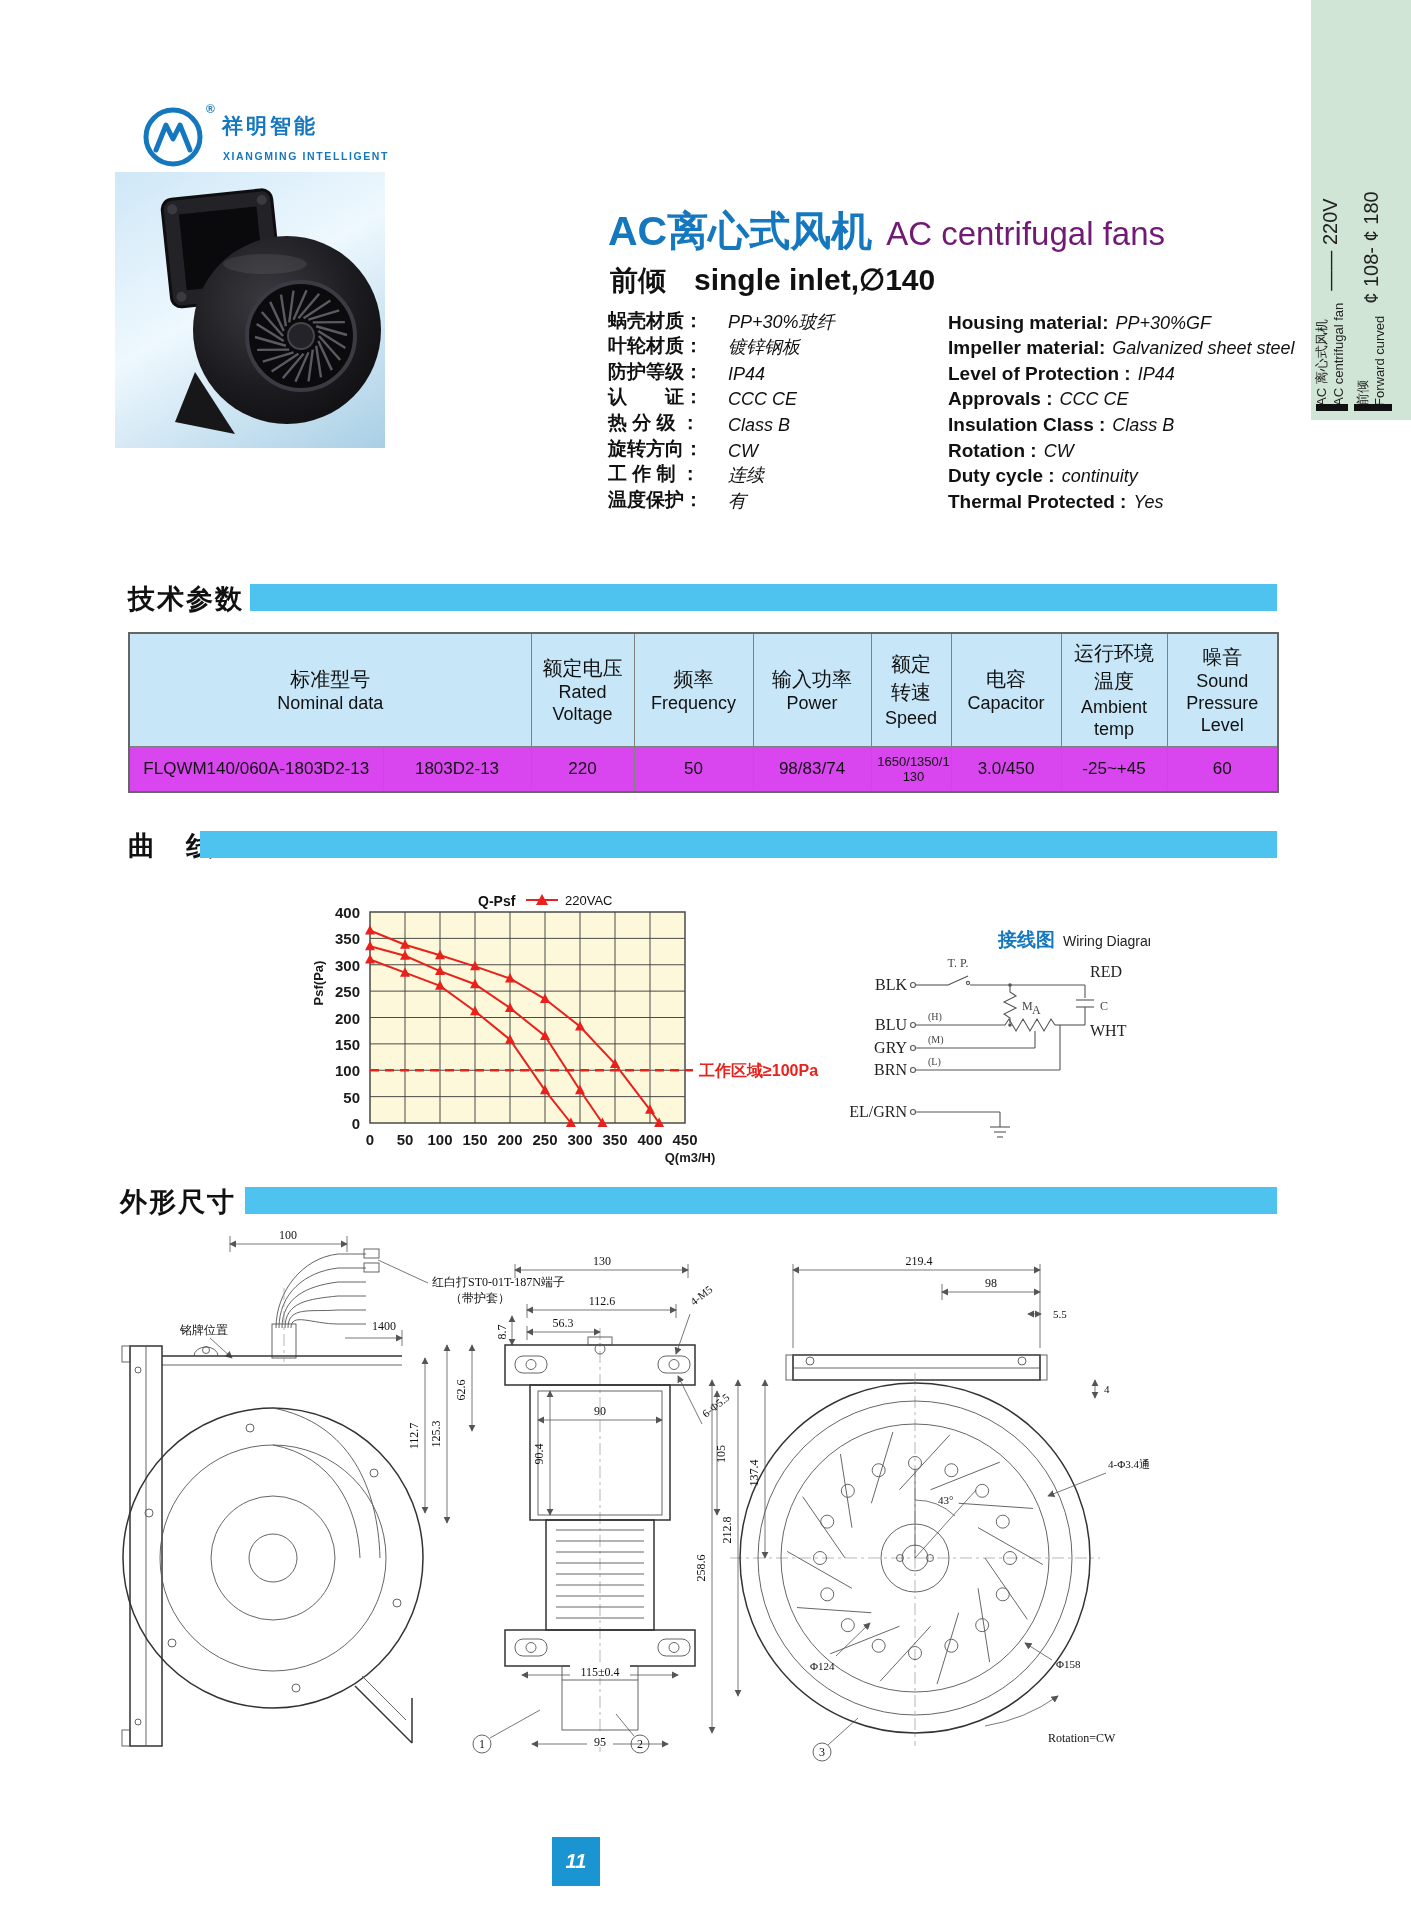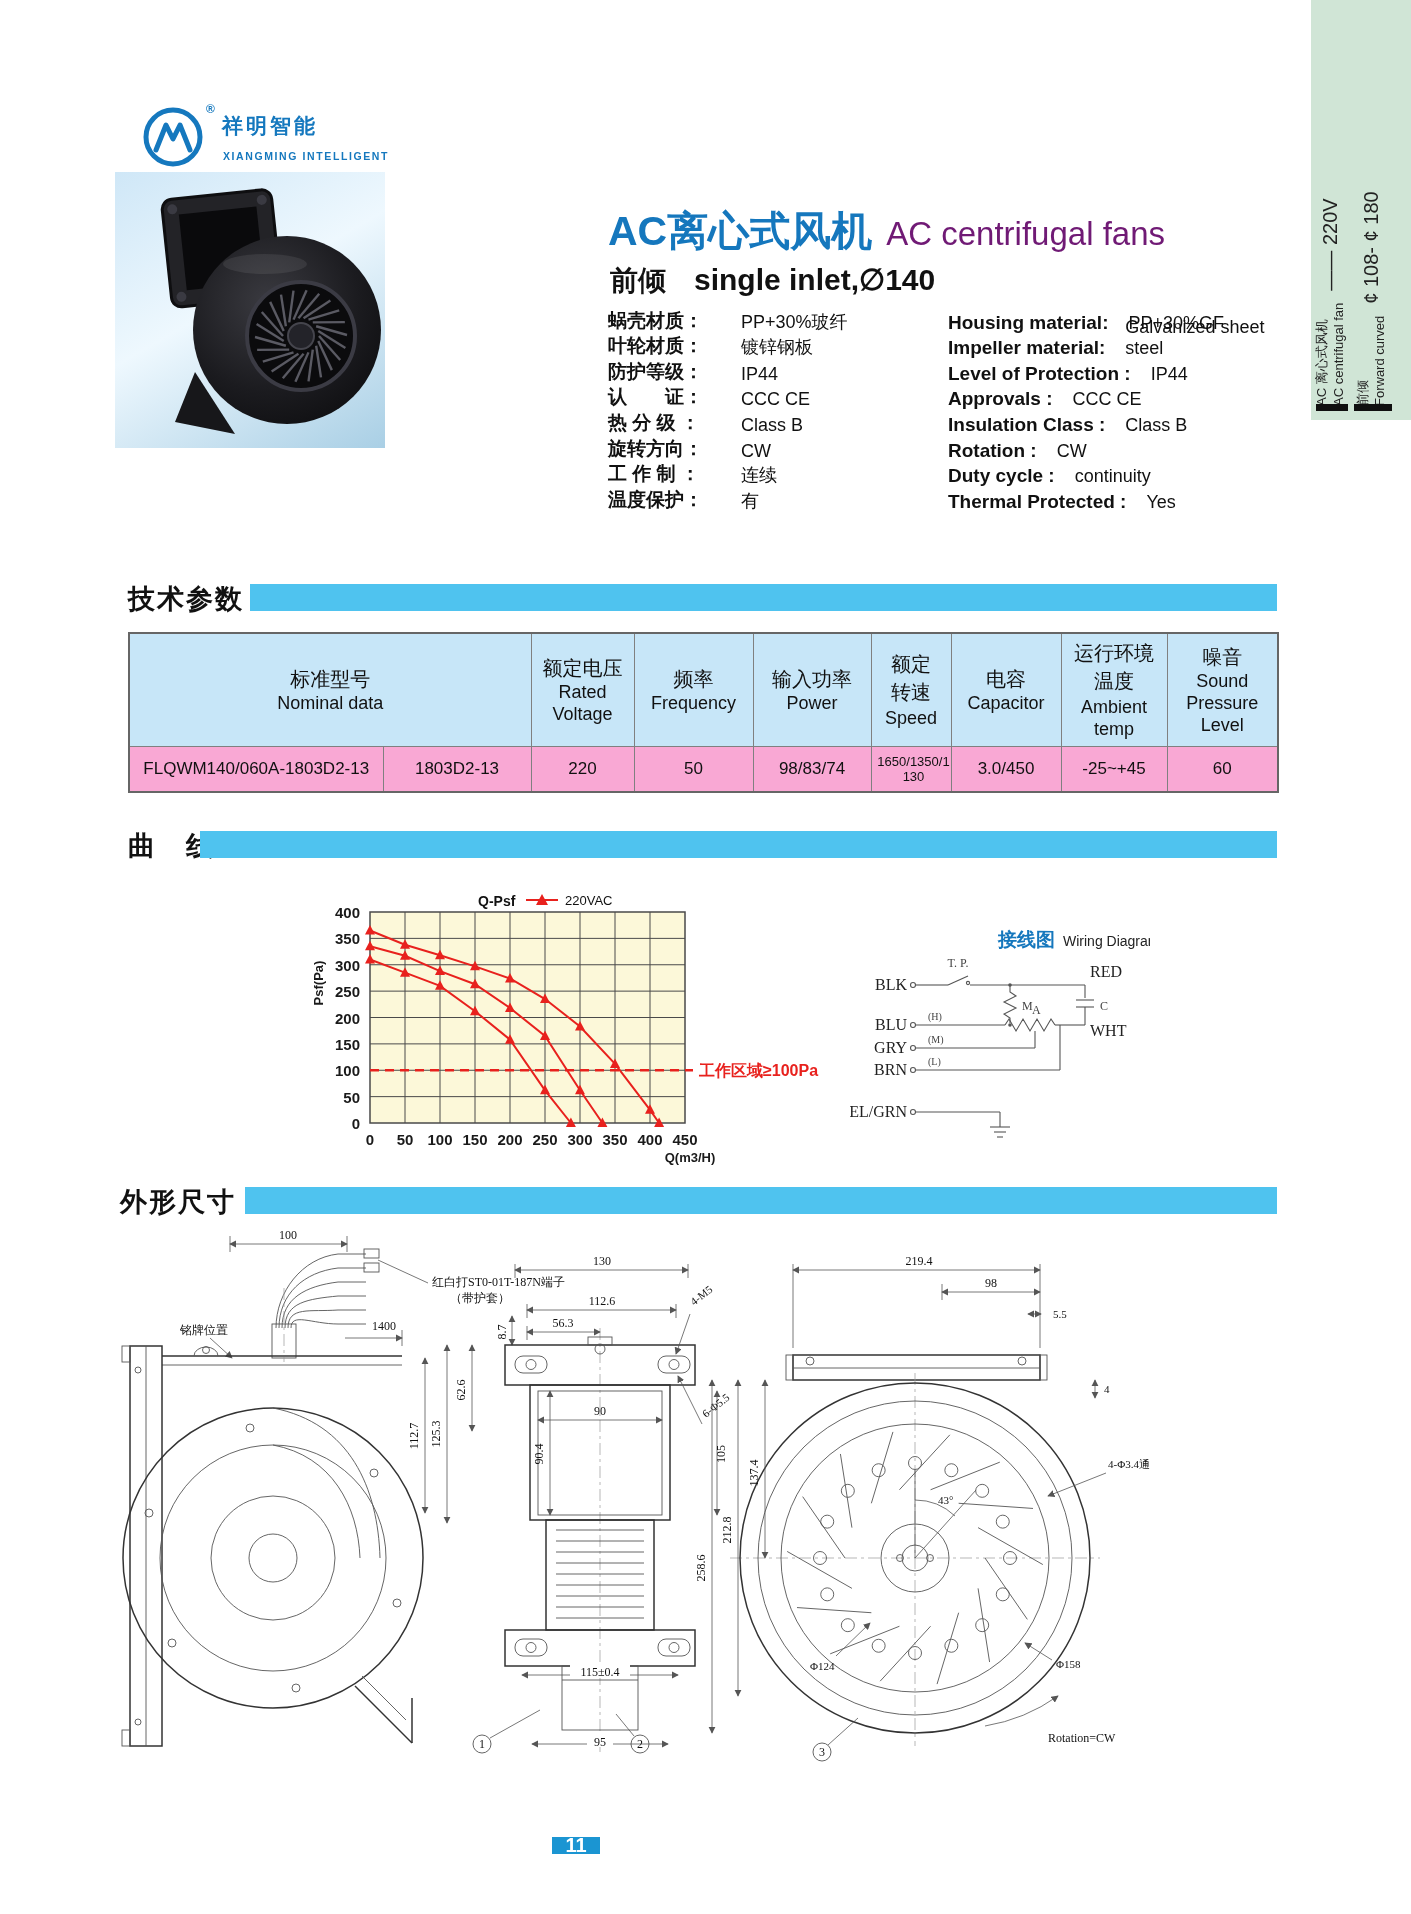--- a/index.html
+++ b/index.html
@@ -22,35 +22,35 @@
 
   
   .title-cn{font-size:41px;font-weight:bold;color:#1577bd;margin-top:44px;}
   .title-en{font-size:33px;color:#701a75;margin-left:14px;}
   .sub-cn{font-size:28px;font-weight:bold;}
   .sub-en{font-size:30px;font-weight:bold;margin-left:28px;}
   .spec-col{display:flex;flex-direction:column;}
   .spec-row{height:25.6px;display:flex;align-items:flex-end;font-size:18px;}
   .spec-label{font-weight:bold;font-size:19px;white-space:pre;}
   .spec-label-cn{display:inline-block;min-width:113px;}
-  .spec-value{margin-left:20px;}
+  .spec-value{margin-left:7px;font-style:italic;}
 
   
   .sec-title{font-size:27px;font-weight:bold;letter-spacing:2px;}
   .sec-bar{background:#4fc3ef;height:27px;}
 
   
   #spec-table{border-collapse:collapse;table-layout:fixed;border:2px solid #666;}
   #spec-table td{border:1px solid #808080;text-align:center;vertical-align:middle;padding:0;}
   .th-bg{background:#c7e6f8;}
   .hc{height:100%;display:flex;flex-direction:column;justify-content:space-around;align-items:center;padding:6px 2px;box-sizing:border-box;}
   .hc .cn{font-size:20px;line-height:26px;}
   .hc .en{font-size:18px;line-height:22px;}
   .unit-row td{font-size:16px;height:32px;background:#c7e6f8;}
-  .data-row td{font-size:17px;height:44px;background:#f9a8d4;}
+  .data-row td{font-size:17px;height:44px;background:#d946ef;}
   .rpm-cell{font-size:13px !important;text-align:center;padding-left:5px !important;line-height:15px;word-break:break-all;}
 
   
   .tick-x,.tick-y{font-size:15px;font-weight:bold;fill:#1a1a1a;font-family:"Liberation Sans",sans-serif;}
   .axis-label{font-size:13px;font-weight:bold;fill:#1a1a1a;}
   .legend-t{font-size:14px;font-weight:bold;fill:#111;}
   .legend-s{font-size:13px;fill:#111;}
   .work-label{font-size:16px;font-weight:bold;fill:#e8211d;}
 
   
@@ -700,15 +700,15 @@
 
       <path d="M 875,498 A 175 175 0 0 0 948,468" class="dim" marker-end="url(#arr)"></path>
       <text x="938" y="514" class="dimt">Rotation=CW</text>
 
       <circle cx="712" cy="524" r="9" class="thin" fill="#fff"></circle>
       <text x="712" y="528" text-anchor="middle" class="dimt">3</text>
       <line x1="718" y1="517" x2="748" y2="490" class="dim"></line>
     </g>
   </svg>
 
-  <div class="abs pageno" style="left:552px;top:1837px;width:48px;height:17px;">11</div>
+  <div class="abs pageno" style="left:552px;top:1837px;width:48px;height:49px;font-style:italic;">11</div>
 
 </div>
 
 </body></html>

